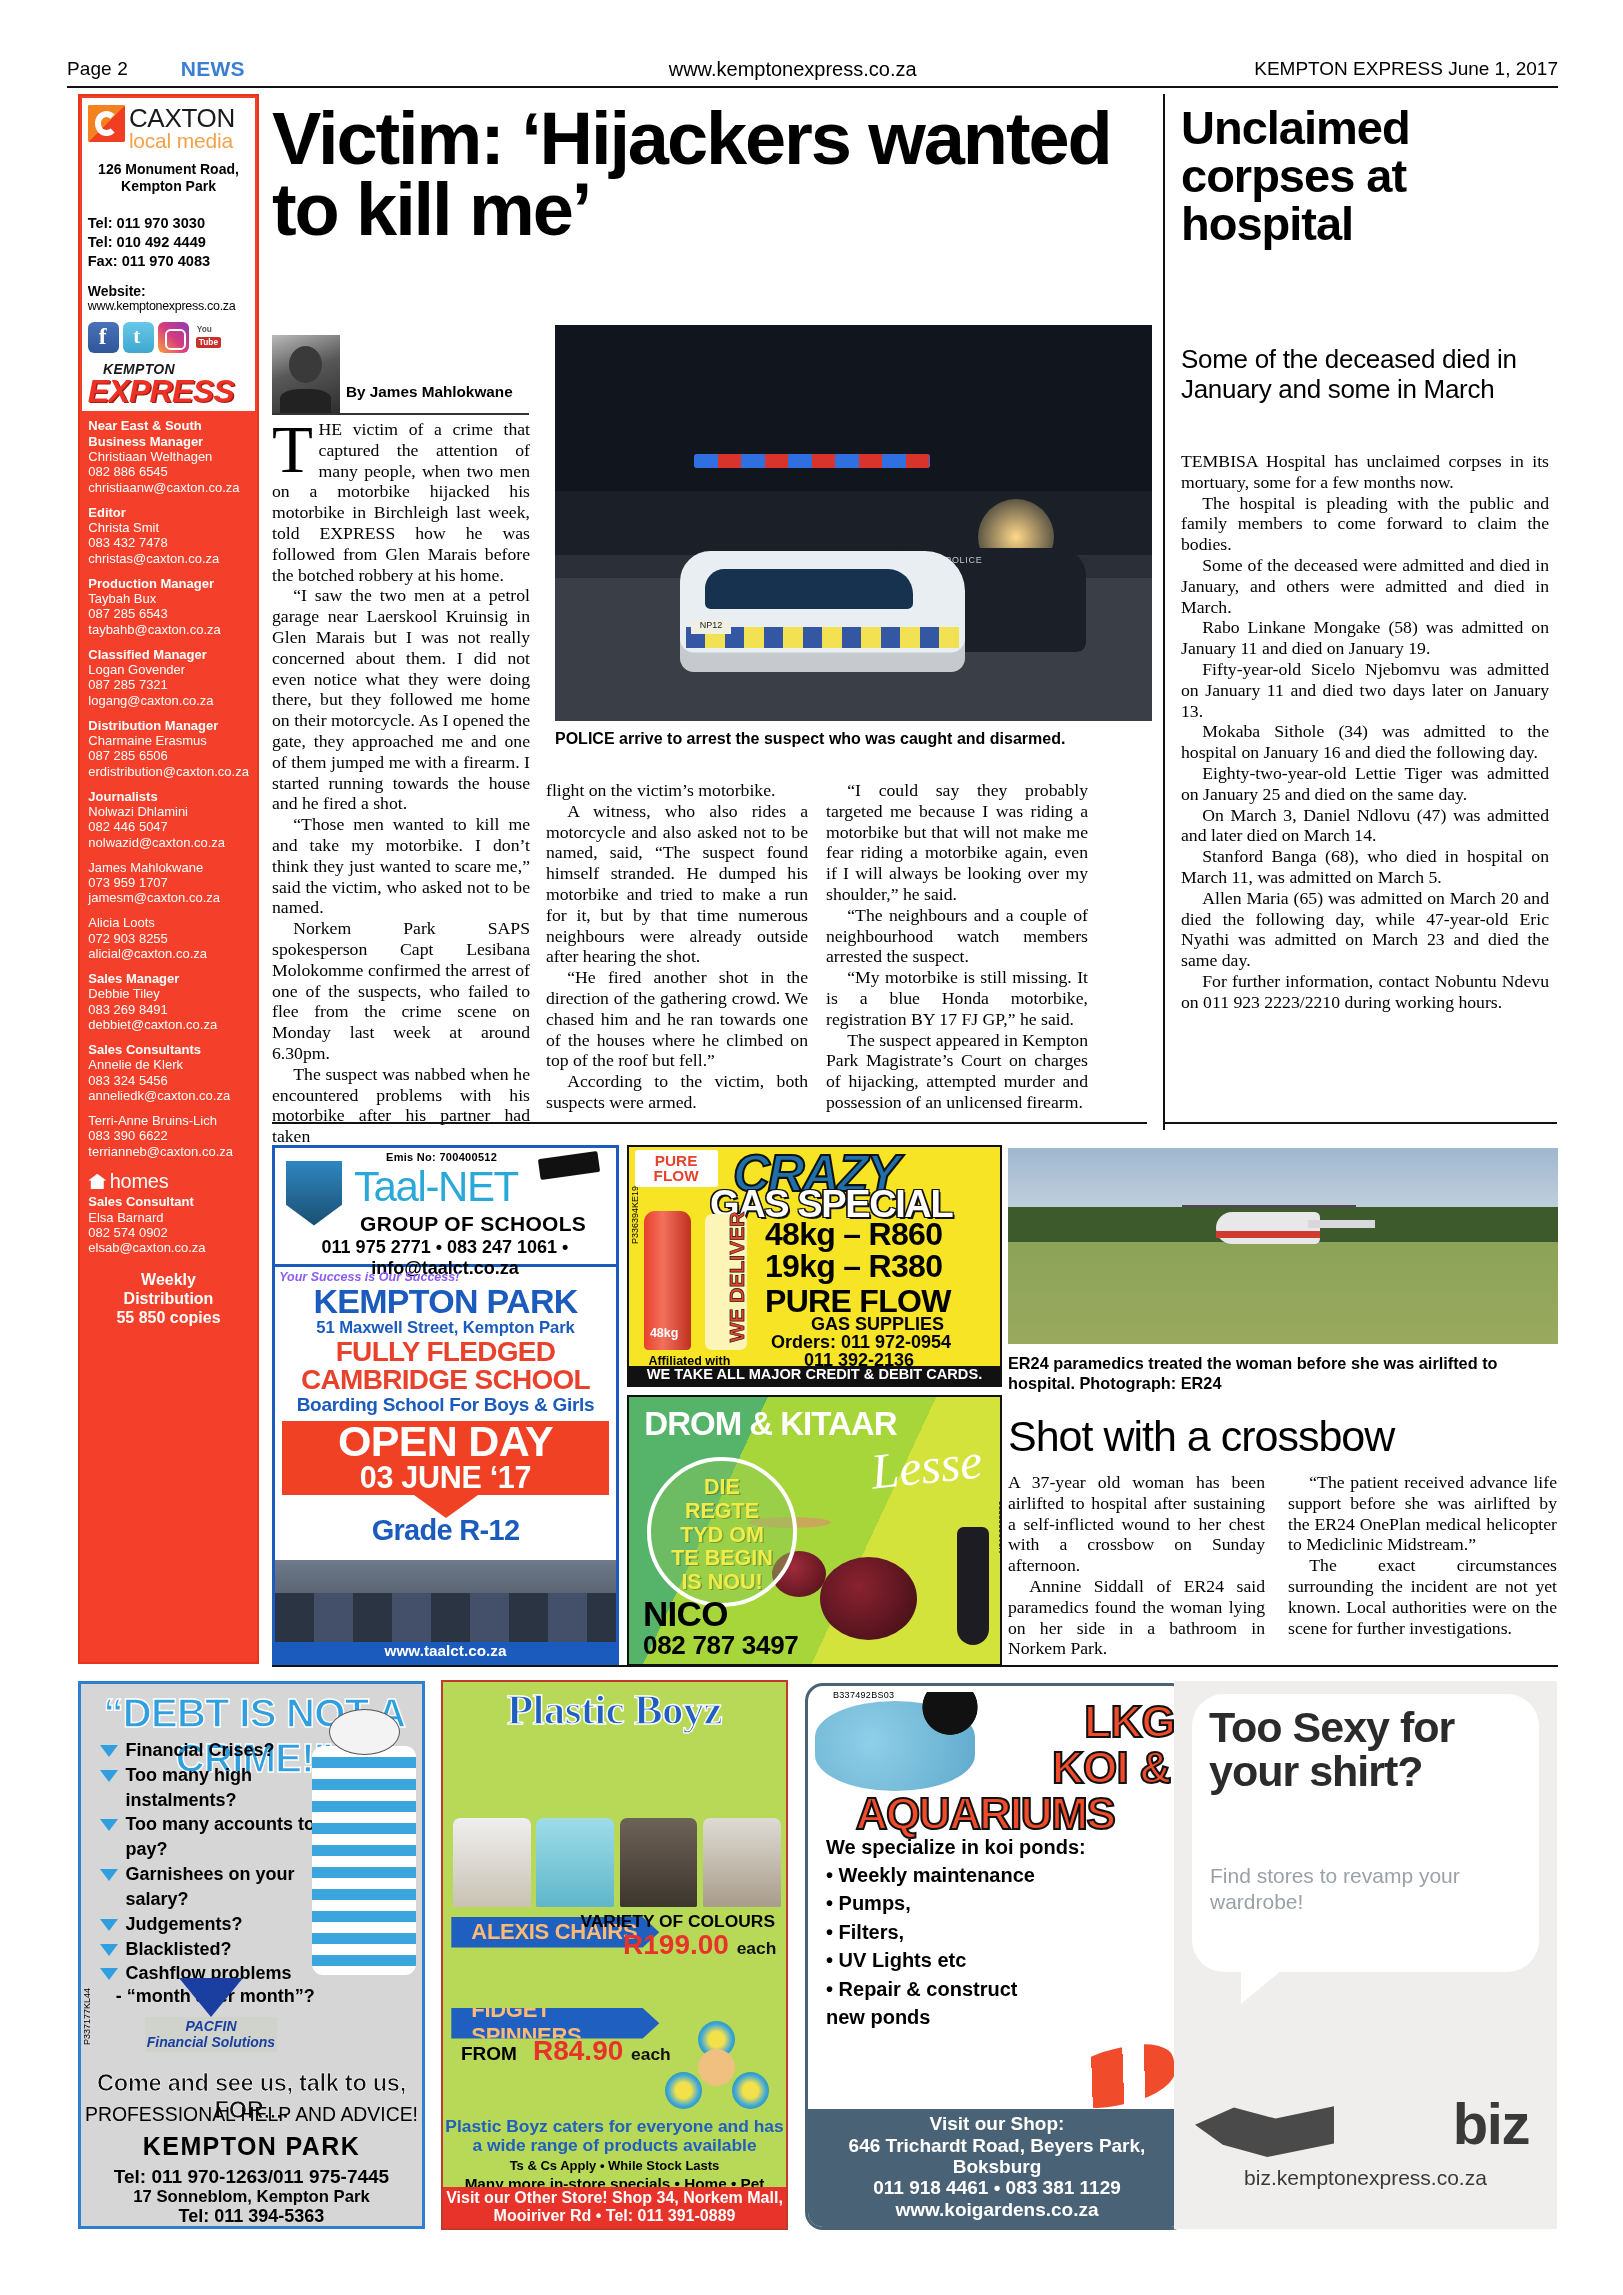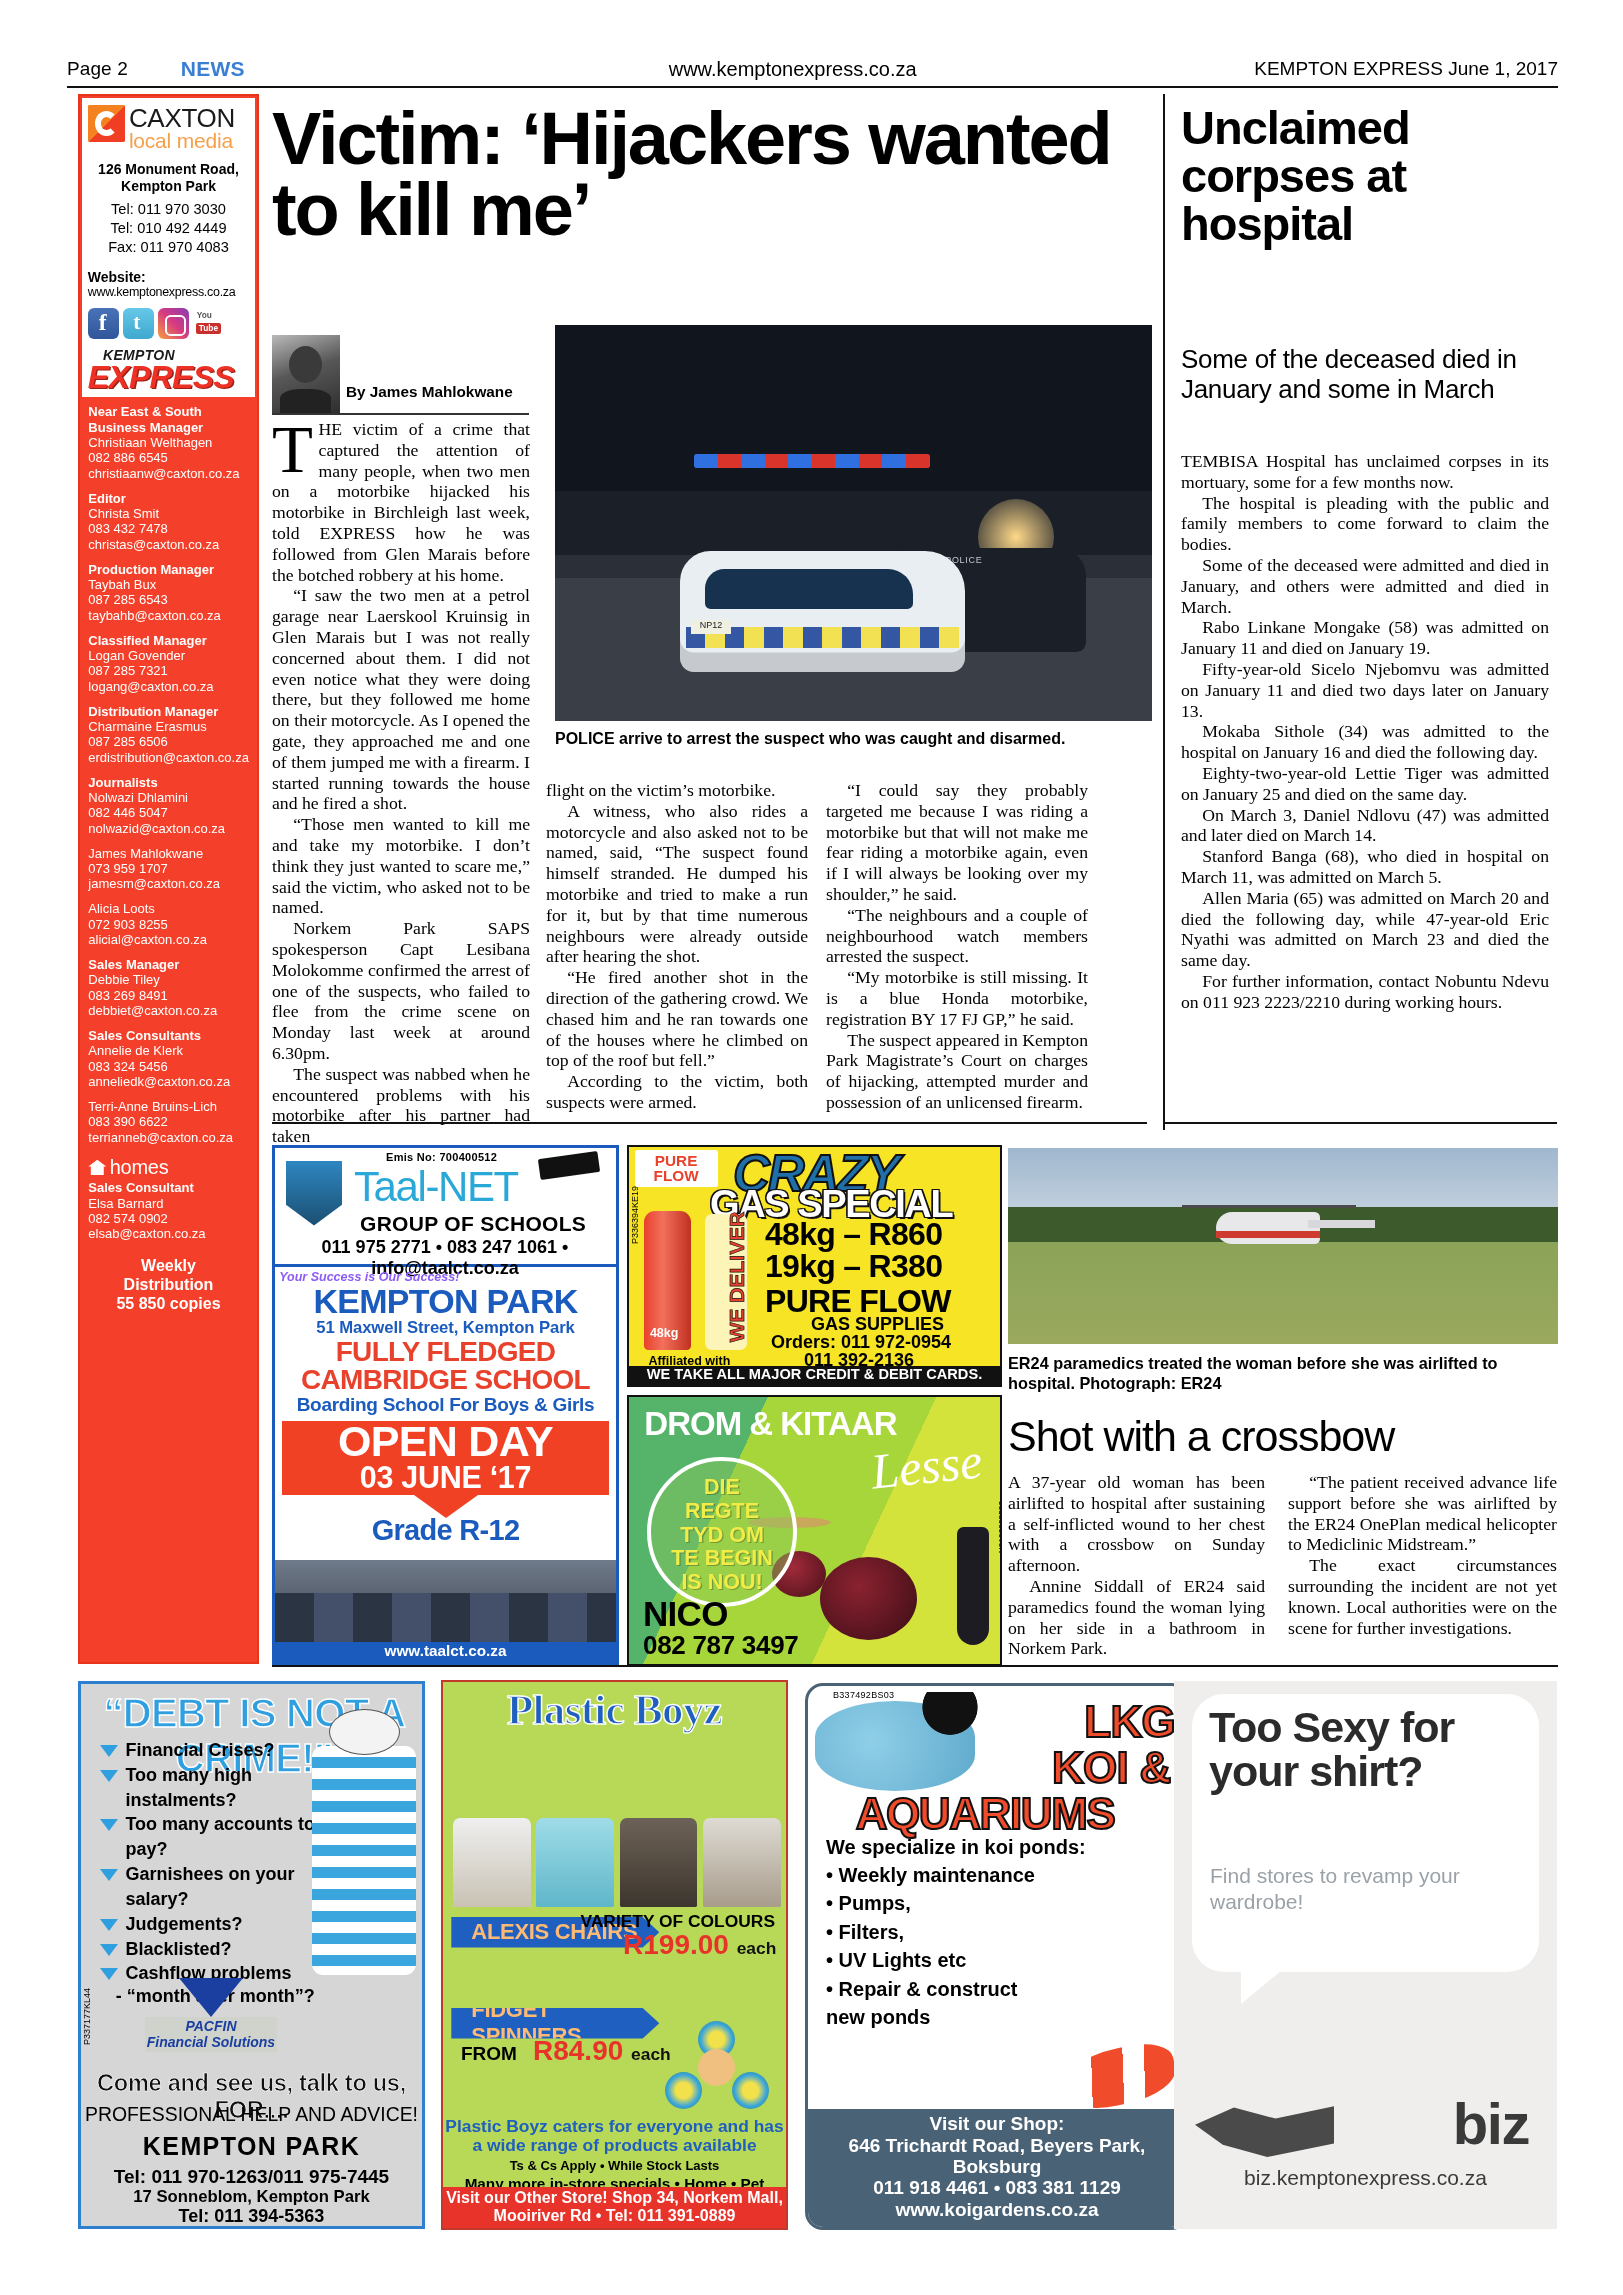--- a/index.html
+++ b/index.html
@@ -44,21 +44,21 @@
   }
   .caxton-mark::after {
     content: ""; position: absolute; left: 7px; top: 6.2px; width: 23.6px; height: 25px;
     border: 6.2px solid #fff; border-radius: 50%; border-right-color: transparent;
     box-sizing: border-box;
   }
   .caxton-words { line-height: .95; padding-top: 1.4px;}
   .caxton-words .c1 { font-size: 26px; letter-spacing: -0.3px; color: #1a1a1a; font-weight: 400; }
   .caxton-words .c2 { font-size: 21px; color: #f5a04a; letter-spacing: -0.2px; }
   .sb-addr { text-align: center; font-weight: 700; font-size: 14px; line-height: 1.25; margin-top: 9.7px;}
-  .sb-tels { font-weight: 400; font-size: 14.6px; line-height: 1.3; margin-top: 4px; text-align: center; }
+  .sb-tels { font-weight: 700; font-size: 14.6px; line-height: 1.3; margin-top: 18px; }
   .sb-web-l { font-weight: 700; font-size: 14px; margin-top: 12.5px; }
   .sb-web-u { font-size: 12.5px; letter-spacing: -0.3px;}
   .socials { display: flex; gap: 4.2px; margin-top: 8.3px; }
   .soc { width: 31px; height: 31px; border-radius: 6.2px; position: relative; }
   .soc-f { background: linear-gradient(#4a72b8,#2f5699); }
   .soc-f::after{content:"f"; position:absolute; left:11px; top:1.4px; color:#fff; font-size:23.6px; font-weight:700; font-family:"Liberation Serif",serif;}
   .soc-t { background: linear-gradient(#67c8e8,#3fa8cf); }
   .soc-t::after{content:"t"; position:absolute; left:10.4px; top:2.1px; color:#fff; font-size:21px; font-weight:700; font-family:"Liberation Serif",serif;}
   .soc-i { background: linear-gradient(45deg,#f9a03c,#d63b7f,#8b3ab5); }
   .soc-i::after{content:""; position:absolute; left:7px; top:7px; width:17.4px; height:17.4px; border:2.1px solid #fff; border-radius:5.6px;}

